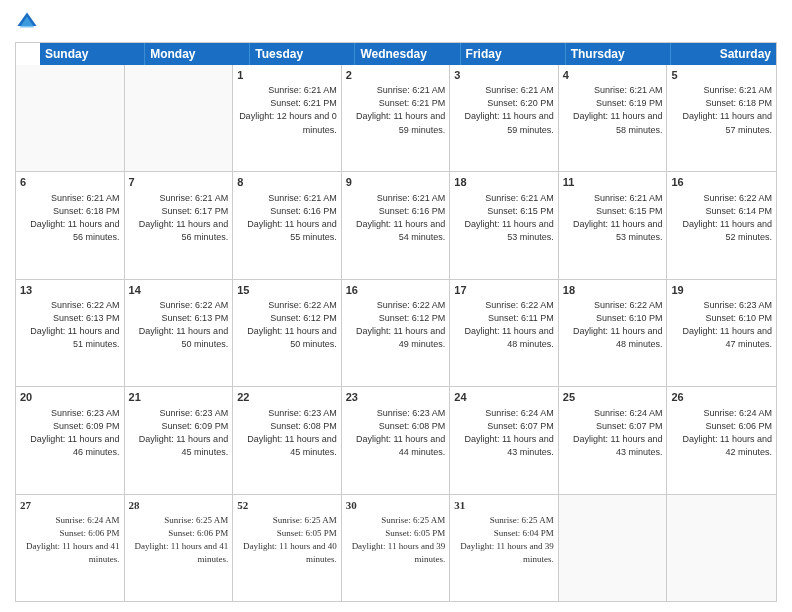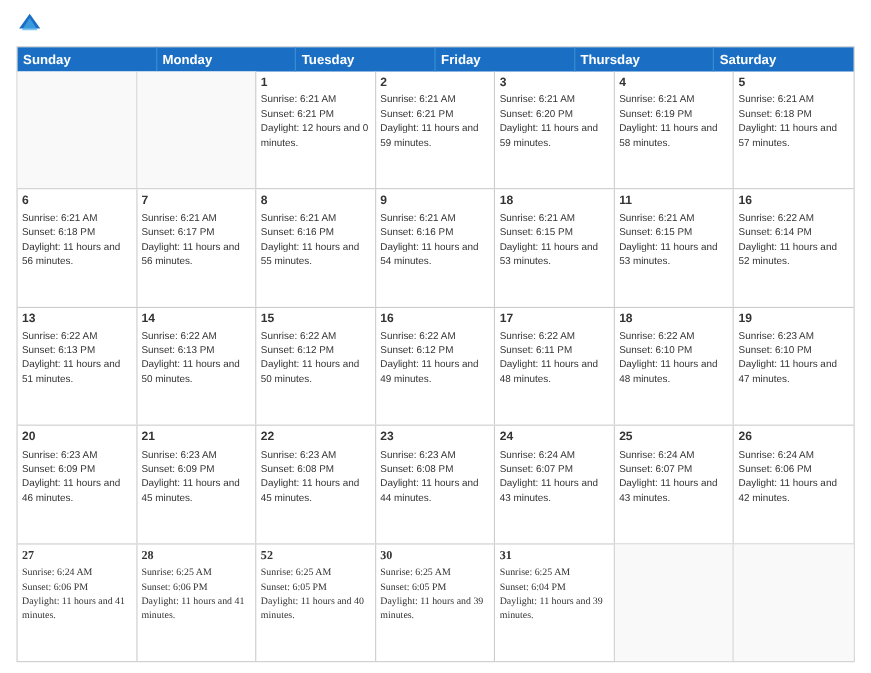--- a/index.html
+++ b/index.html
@@ -51,32 +51,33 @@
       color: #555;
     }
     .calendar {
       flex: 1;
       display: flex;
       flex-direction: column;
       border: 1px solid #ccc;
     }
     .cal-header-row {
       display: grid;
-      grid-template-columns: repeat(6, 1fr);
+      grid-template-columns: repeat(7, 1fr);
       background: #1a6fc4;
+      margin-left: 24px;
     }
     .cal-header-cell {
       color: #fff;
       font-size: 12px;
       font-weight: bold;
       padding: 4px 5px;
       border-right: 1px solid #3a8fd4;
       text-align: left;
     }
-    .cal-header-cell:last-child { border-right: none; }
+    .cal-header-cell:last-child { border-right: none; text-align: right; }
     .cal-body {
       flex: 1;
       display: flex;
       flex-direction: column;
     }
     .cal-week {
       display: grid;
       grid-template-columns: repeat(7, 1fr);
       flex: 1;
       border-bottom: 1px solid #ccc;
@@ -95,20 +96,21 @@
     .day-number {
       font-size: 11px;
       font-weight: bold;
       display: block;
       margin-bottom: 1px;
     }
     .cell-info {
       font-size: 9px;
       color: #333;
       line-height: 1.45;
+      text-align: right;
     }
   </style>
 </head>
 <body>
 
 <div class="page">
   <div class="header">
     <div class="logo">
       <svg class="logo-icon" viewBox="0 0 30 30">
         <polygon points="15,3 27,20 3,20" fill="#1a6fc4"></polygon>
@@ -123,20 +125,21 @@
       <div class="month-year"></div>
       <div class="location"></div>
     </div>
   </div>
 
   <div class="calendar">
     <div class="cal-header-row">
     <div class="cal-header-cell">Sunday</div>
         <div class="cal-header-cell">Monday</div>
         <div class="cal-header-cell">Tuesday</div>
+        <div class="cal-header-cell">Wednesday</div>
         <div class="cal-header-cell">Friday</div>
         <div class="cal-header-cell">Thursday</div>
         <div class="cal-header-cell">Saturday</div>
       </div>
     <div class="cal-body">
     <div class="cal-week">
           <div class="cal-cell empty"></div>
           <div class="cal-cell empty"></div>
           <div class="cal-cell">
             <span class="day-number">1</span>

